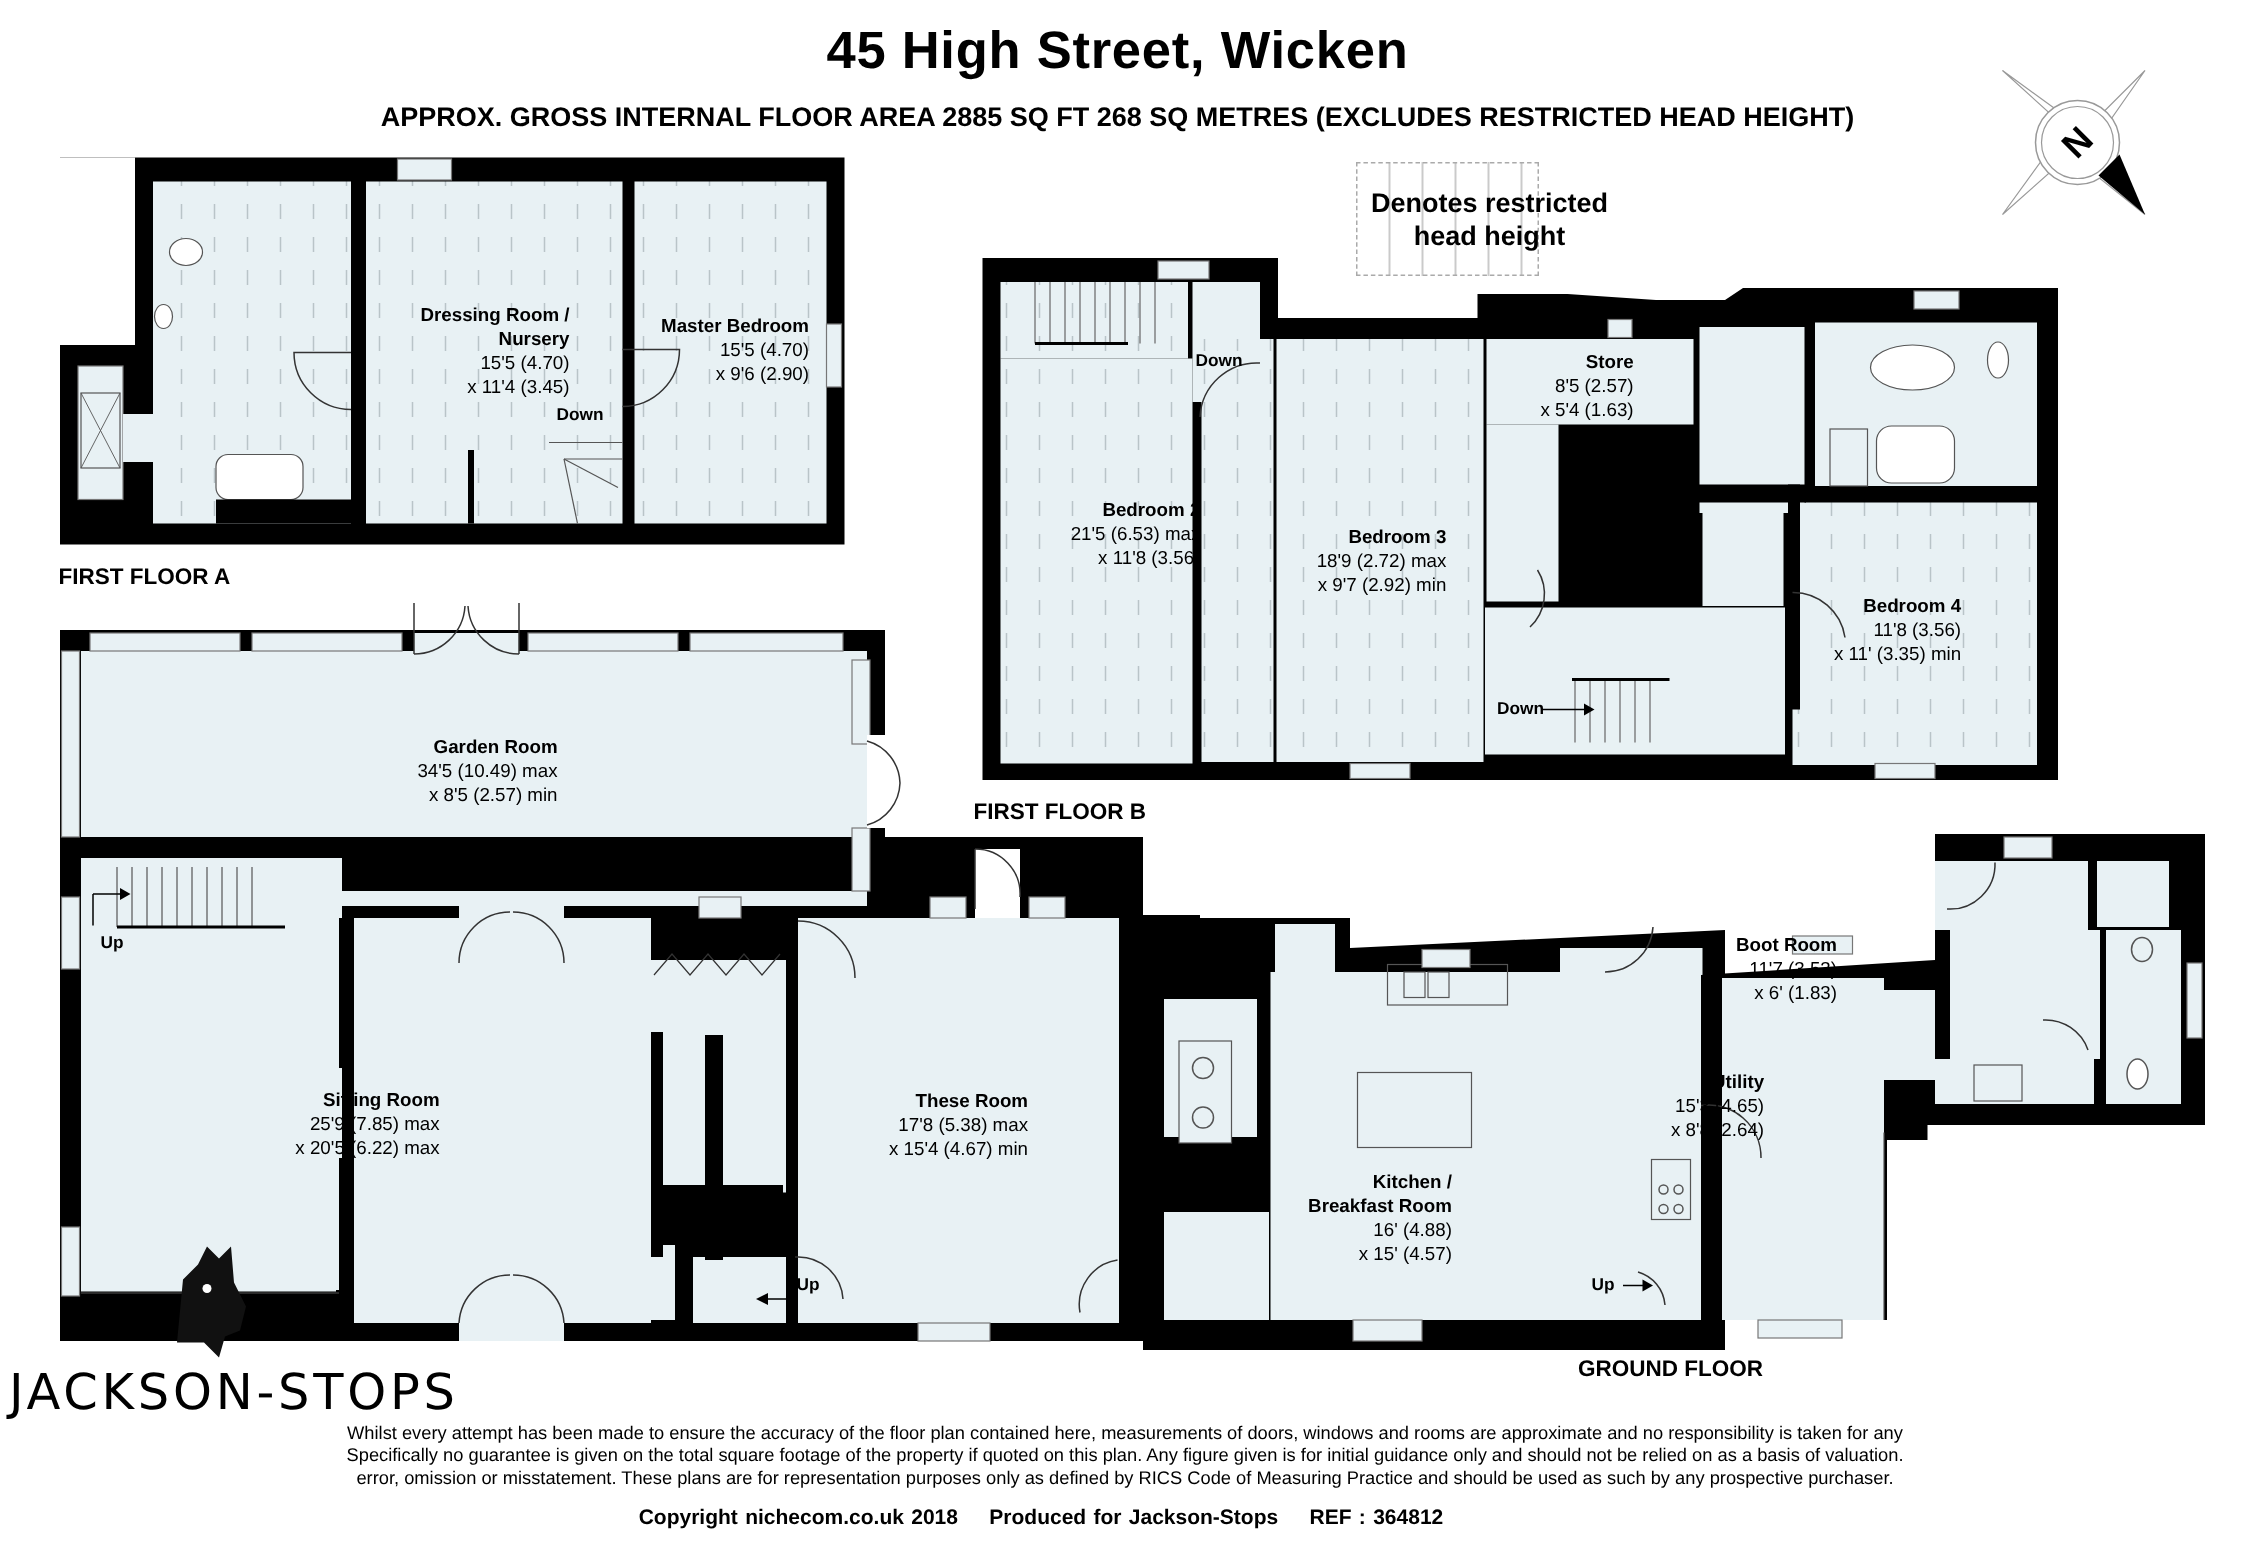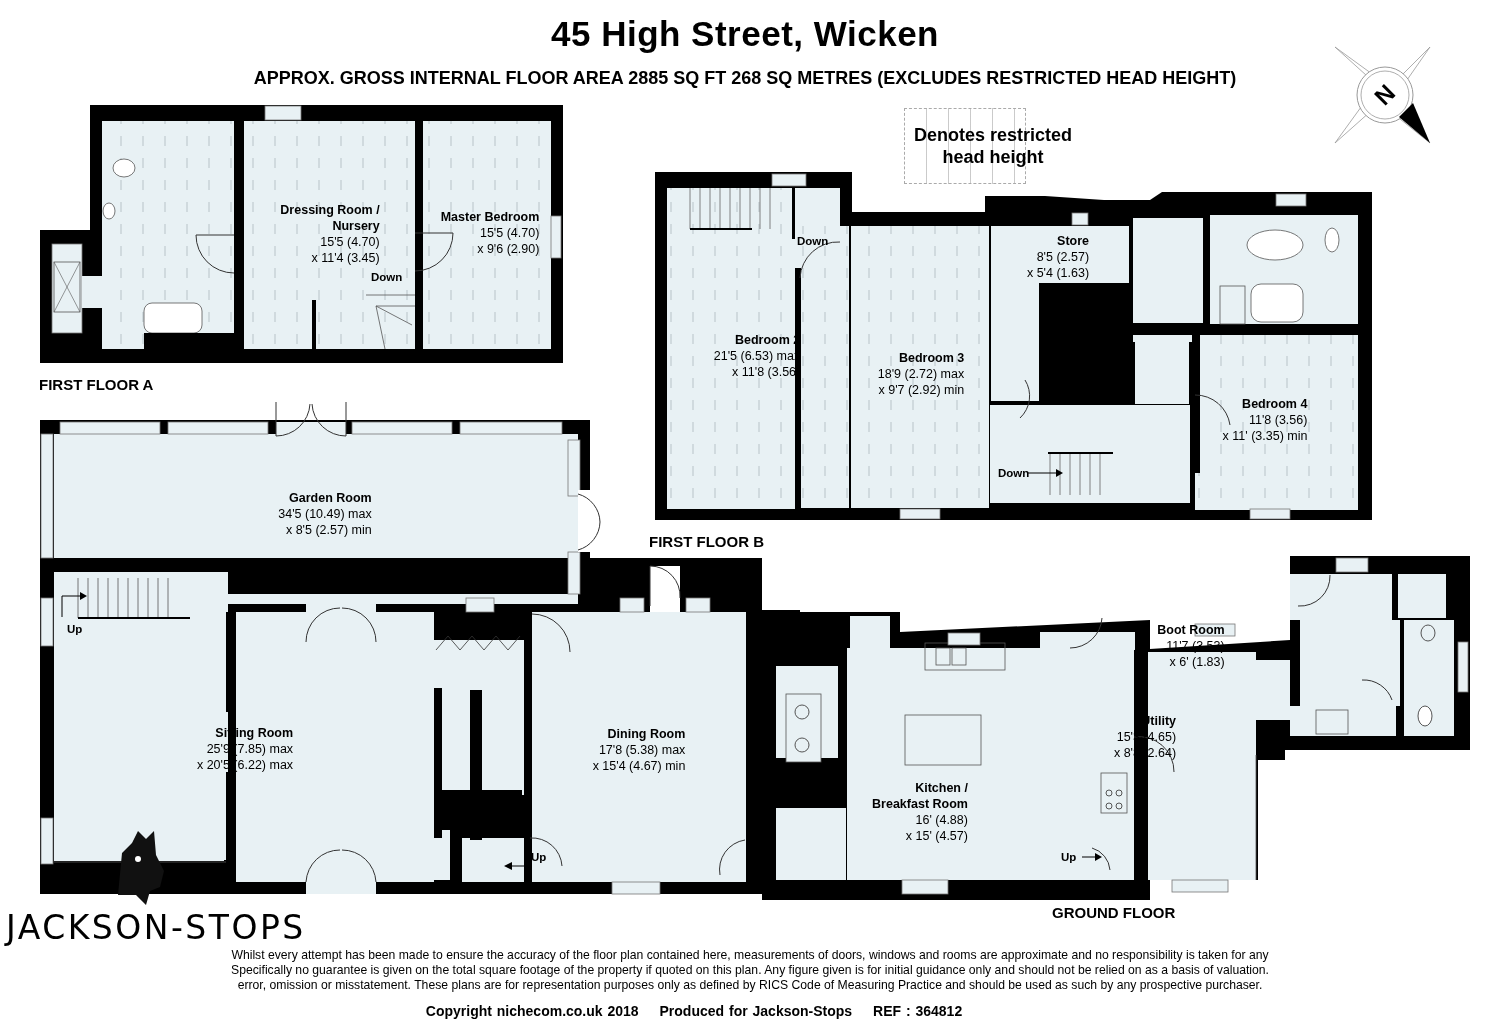--- a/index.html
+++ b/index.html
@@ -319,21 +319,21 @@
   <span class="rn">Garden Room</span>
   <span class="rd">34'5 (10.49) max</span>
   <span class="rd">x 8'5 (2.57) min</span>
 </div>
 <div class="room-label" style="left:245px;top:725px;">
   <span class="rn">Sitting Room</span>
   <span class="rd">25'9 (7.85) max</span>
   <span class="rd">x 20'5 (6.22) max</span>
 </div>
 <div class="room-label" style="left:639px;top:726px;">
-  <span class="rn">Dining Room</span>
+  <span class="rn">These Room</span>
   <span class="rd">17'8 (5.38) max</span>
   <span class="rd">x 15'4 (4.67) min</span>
 </div>
 <div class="room-label" style="left:920px;top:780px;">
   <span class="rn">Kitchen /</span>
   <span class="rn">Breakfast Room</span>
   <span class="rd">16' (4.88)</span>
   <span class="rd">x 15' (4.57)</span>
 </div>
 <div class="room-label" style="left:1134px;top:713px;margin-left:11px;">

